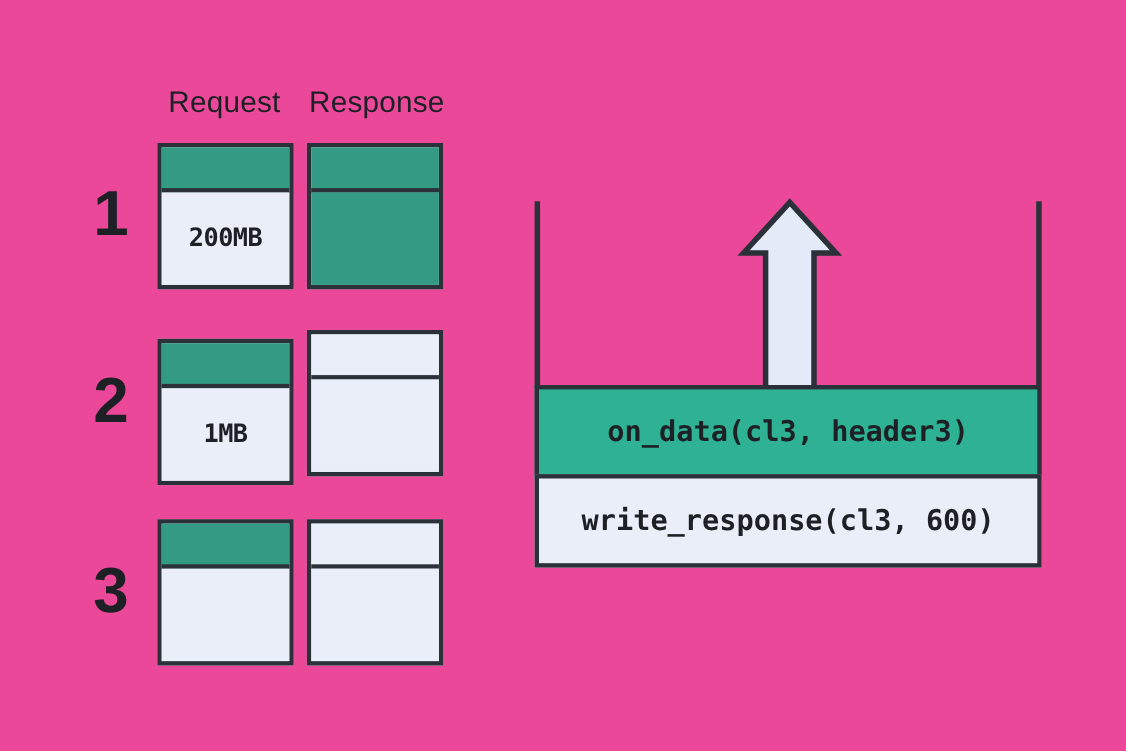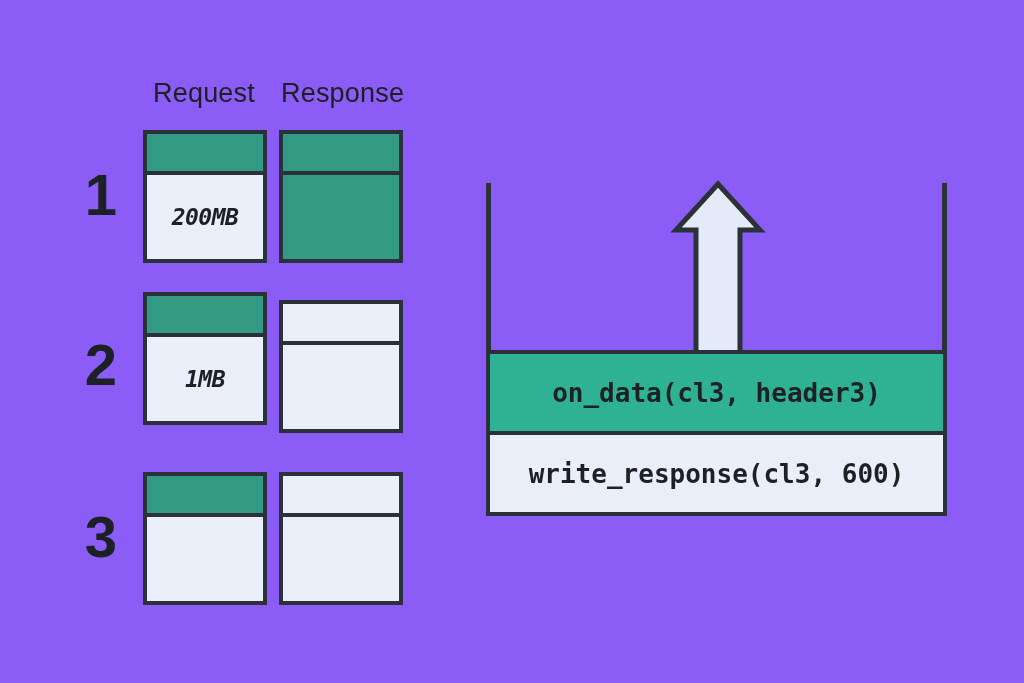--- a/index.html
+++ b/index.html
@@ -11,21 +11,21 @@
     width: 1024px;
     height: 683px;
     background: #e4ebf8;
     font-family: "Liberation Sans", sans-serif;
     overflow: hidden;
   }
   #stage {
     position: relative;
     width: 1024px;
     height: 683px;
-    background: #8b5cf6;
+    background: #ec4899;
   }
 
   
   .col-header {
     position: absolute;
     font-family: "Liberation Sans", sans-serif;
     font-size: 27px;
     font-weight: 400;
     color: #1d2024;
     letter-spacing: 0.2px;
@@ -60,37 +60,36 @@
     box-sizing: border-box;
     height: 41px;
     border-bottom: 4px solid #2b3138;
   }
   .msg-box .band-body {
     box-sizing: border-box;
     height: 84px;
     display: flex;
     align-items: center;
     justify-content: center;
-    font-style: italic;
   }
   .fill-green { background: #339a84; }
   .fill-none  { background: #e9eef9; }
 
   .size-label {
     font-family: "DejaVu Sans Mono", monospace;
     font-size: 23px;
     font-weight: 700;
     color: #1d2024;
     letter-spacing: -0.5px;
   }
 
   
   #box-req-1  { left: 143px; top: 130px; }
   #box-res-1  { left: 279px; top: 130px; }
-  #box-req-2  { left: 143px; top: 292px; }
+  #box-req-2  { left: 143px; top: 308px; }
   #box-res-2  { left: 279px; top: 300px; }
   #box-req-3  { left: 143px; top: 472px; }
   #box-res-3  { left: 279px; top: 472px; }
 
   
   #loop-title {
     position: absolute;
     left: 0;
     top: 72px;
     width: 1024px;

